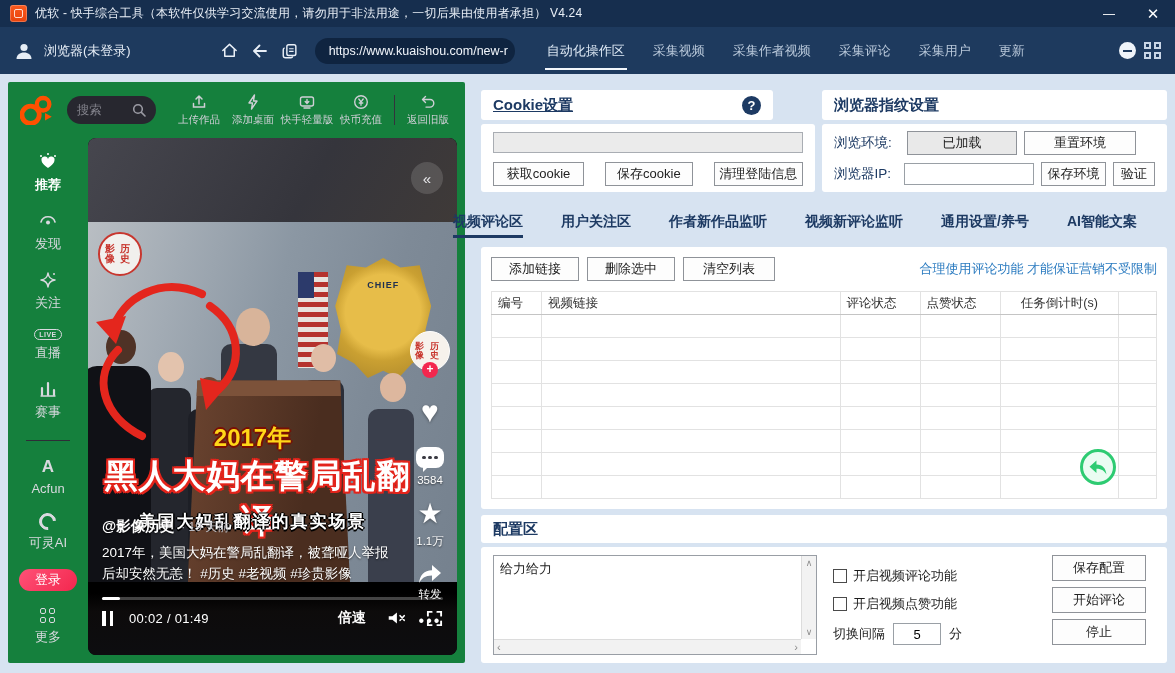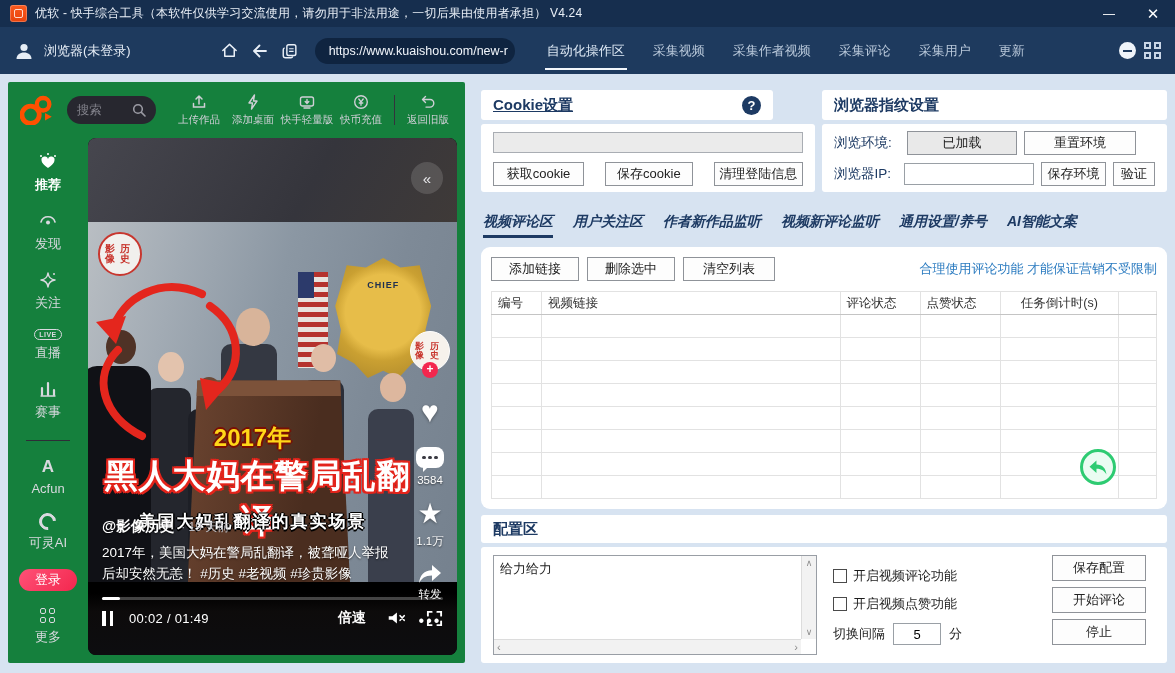--- a/index.html
+++ b/index.html
@@ -110,21 +110,21 @@
   .v-speed { font-size:14px; font-weight:bold; }
 
   
   .card { position:absolute; background:#fff; border-radius:3px; }
   .sec-head { font-size:15px; font-weight:bold; color:#1d3a63; display:flex; align-items:center; padding:0 12px; height:30px; }
   .help-ico { margin-left:auto; width:19px; height:19px; border-radius:50%; background:#1d3a63; color:#fff; font-size:13px; font-weight:bold; display:flex; align-items:center; justify-content:center; }
   .btn { display:inline-flex; align-items:center; justify-content:center; border:1px solid #8f9399; background:#fdfdfd; color:#222; font-size:13px; height:24px; }
   .field { border:1px solid #9aa0a6; background:#fff; }
 
   .cookie-input { background:#ebebeb; border:1px solid #a9adb3; height:21px; }
-  .tabs2 { position:absolute; left:483px; top:208px; height:32px; display:flex; gap:20px;font-style:italic; }
+  .tabs2 { position:absolute; left:453px; top:208px; height:32px; display:flex; gap:38px; }
   .tab2 { font-size:14px; font-weight:bold; color:#1d3a63; padding-top:5px; position:relative; }
   .tab2.active::after { content:""; position:absolute; left:0; right:0; bottom:2px; height:3px; background:#1d3a63; }
 
   .hint { color:#2b7bc0; font-size:13px; }
   table.grid { border-collapse:collapse; width:100%; table-layout:fixed; }
   table.grid th, table.grid td { border:1px solid #e2e2e2; height:23px; font-size:12.5px; font-weight:normal; color:#333; text-align:left; padding:0 6px; }
   table.grid thead th { border-bottom:1px solid #c4c4c4; }
   table.grid { border:1px solid #bdbdbd; }
   .green-back { position:absolute; width:36px; height:36px; border-radius:50%; background:#eafcf2; border:3px solid #2ecb72; display:flex; align-items:center; justify-content:center; }
 
@@ -433,21 +433,21 @@
 
 <div class="tabs2">
   <div class="tab2 active">视频评论区</div>
   <div class="tab2">用户关注区</div>
   <div class="tab2">作者新作品监听</div>
   <div class="tab2">视频新评论监听</div>
   <div class="tab2">通用设置/养号</div>
   <div class="tab2">AI智能文案</div>
 </div>
 
-<div class="card" style="left:481px; top:247px; width:686px; height:262px; padding:10px;border-radius:9px;">
+<div class="card" style="left:481px; top:247px; width:686px; height:262px; padding:10px;">
   <div style="display:flex; align-items:center;">
     <div class="btn" style="width:88px;">添加链接</div>
     <div class="btn" style="width:88px; margin-left:8px;">删除选中</div>
     <div class="btn" style="width:92px; margin-left:8px;">清空列表</div>
     <div class="hint" style="margin-left:auto;">合理使用评论功能 才能保证营销不受限制</div>
   </div>
   <table class="grid" style="margin-top:10px;">
     <colgroup>
         <col style="width:50px">
         <col style="width:298px">

